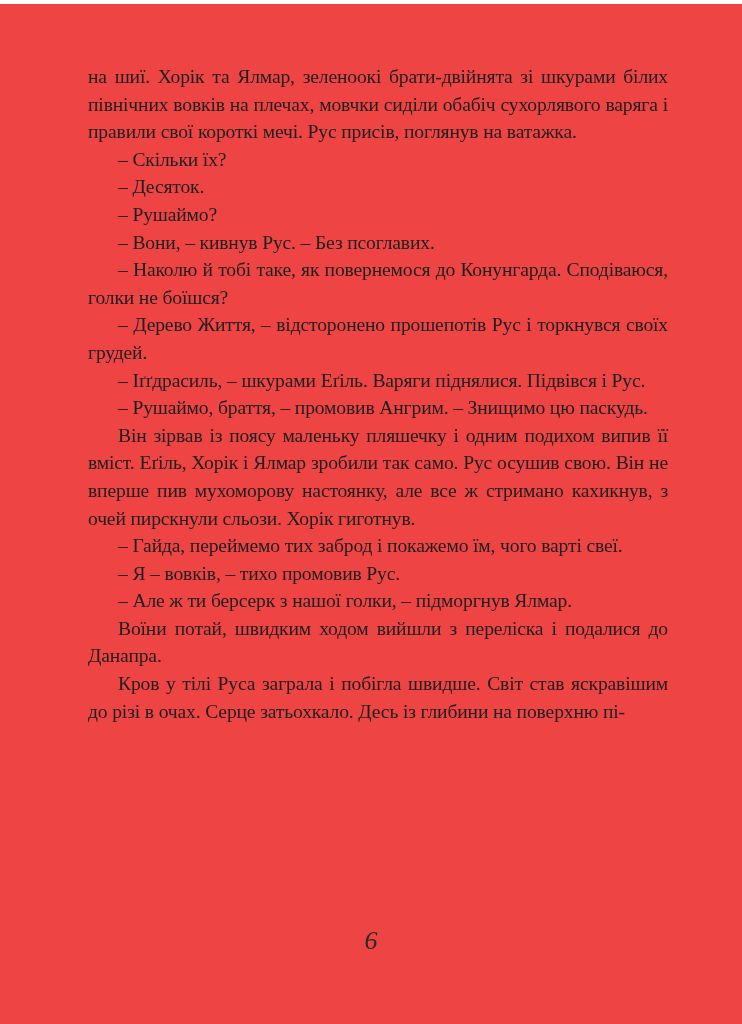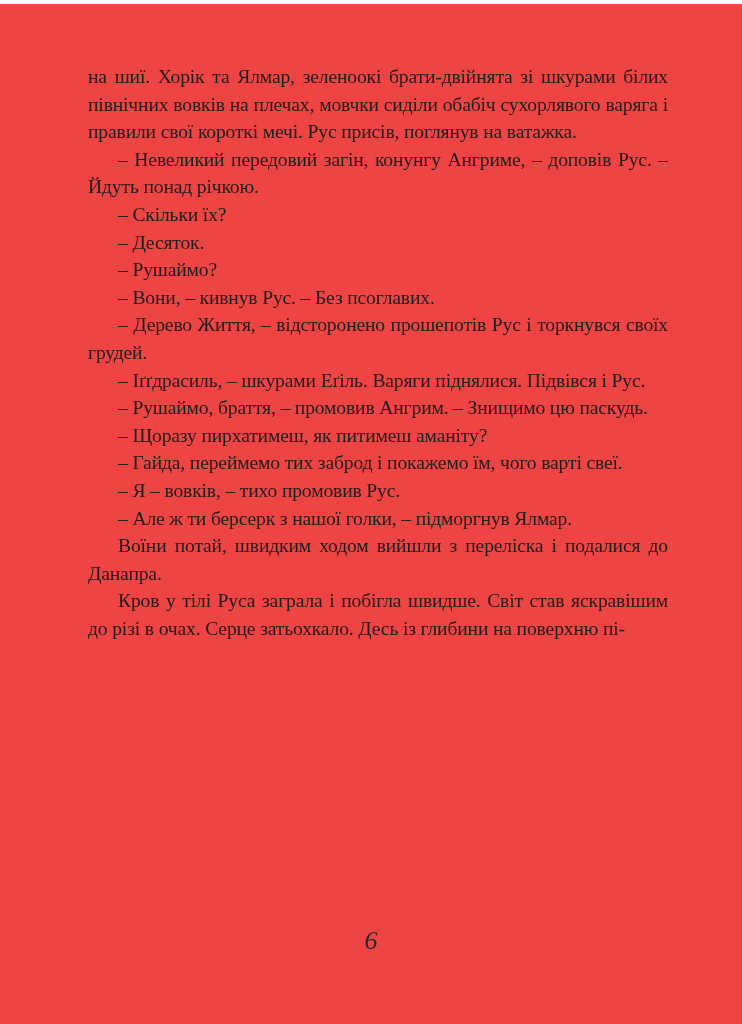--- a/index.html
+++ b/index.html
@@ -51,29 +51,29 @@
       font-size: 26px;
       color: #2a2a2a;
     }
   </style>
 </head>
 <body>
 
 <div class="page">
   <div class="text-block">
     <p class="para noindent">на шиї. Хорік та Ялмар, зеленоокі брати-двійнята зі шкурами білих північних вовків на плечах, мовчки сиділи обабіч сухорлявого варяга і правили свої короткі мечі. Рус присів, поглянув на ватажка.</p>
-    <p class="para">– Невеликий передовий загін, конунгу Ангриме, – доповів Рус. – Йдуть понад річкою.</p>
     <p class="para">– Скільки їх?</p>
     <p class="para">– Десяток.</p>
     <p class="para">– Рушаймо?</p>
     <p class="para">– Вони, – кивнув Рус. – Без псоглавих.</p>
+    <p class="para">– Наколю й тобі таке, як повернемося до Конунгарда. Сподіваю­ся, голки не боїшся?</p>
     <p class="para">– Дерево Життя, – відсторонено прошепотів Рус і торкнувся сво­їх грудей.</p>
     <p class="para">– Іґґдрасиль, – шкурами Еґіль. Варяги піднялися. Підвівся і Рус.</p>
     <p class="para">– Рушаймо, браття, – промовив Ангрим. – Знищимо цю паскудь.</p>
-    <p class="para">– Щоразу пирхатимеш, як питимеш аманіту?</p>
+    <p class="para">Він зірвав із поясу маленьку пляшечку і одним подихом випив її вміст. Еґіль, Хорік і Ялмар зробили так само. Рус осушив свою. Він не вперше пив мухоморову настоянку, але все ж стримано кахикнув, з очей пирскнули сльози. Хорік гиготнув.</p>
     <p class="para">– Гайда, переймемо тих заброд і покажемо їм, чого варті свеї.</p>
     <p class="para">– Я – вовків, – тихо промовив Рус.</p>
     <p class="para">– Але ж ти берсерк з нашої голки, – підморгнув Ялмар.</p>
     <p class="para">Воїни потай, швидким ходом вийшли з переліска і подалися до Данапра.</p>
     <p class="para">Кров у тілі Руса заграла і побігла швидше. Світ став яскравішим до різі в очах. Серце затьохкало. Десь із глибини на поверхню пі-</p>
   </div>
   <div class="page-number">6</div>
 </div>
 
 </body></html>

